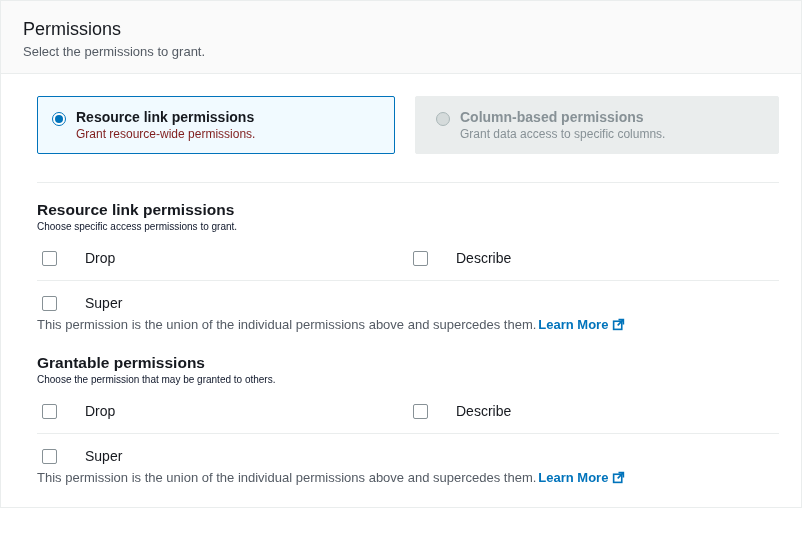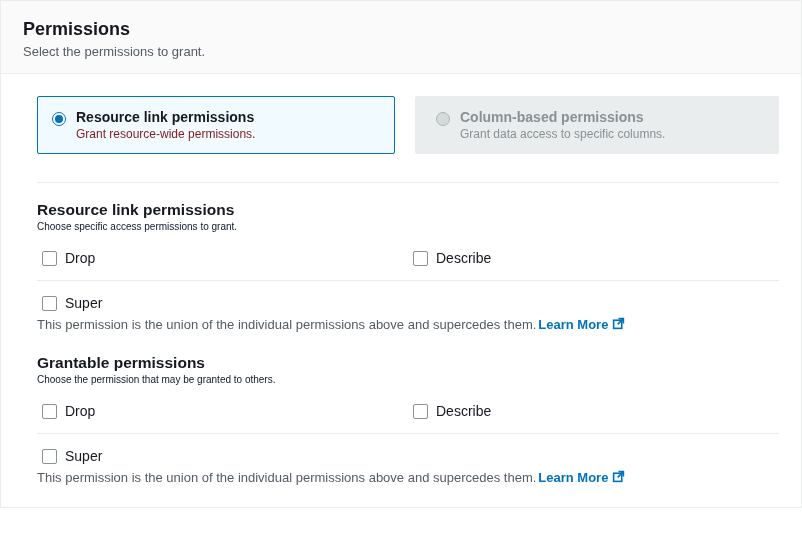--- a/index.html
+++ b/index.html
@@ -1,44 +1,44 @@
 <!DOCTYPE html>
 <html><head>
   <meta charset="utf-8">
   <style>
     * { box-sizing: border-box; margin: 0; padding: 0; }
     body { font-family: "Amazon Ember", "Helvetica Neue", Arial, sans-serif; background: #fff; color: #16191f; font-size: 14px; }
     .panel { width: 802px; border: 1px solid #eaeded; background: #fff; }
     .panel-header { padding: 18px 22px 14px; border-bottom: 1px solid #eaeded; background: #fafafa; }
-    .panel-header h1 { font-size: 18px; font-weight: 700; color: #16191f; margin-bottom: 4px; }
+    .panel-header h1 { font-size: 18px; font-weight: 400; color: #16191f; margin-bottom: 4px; }
     .panel-header .sub { font-size: 13px; color: #545b64; }
     .panel-body { padding: 22px 22px 22px; margin-left: 14px; }
     .tile-row { display: flex; gap: 20px; }
     .tile { flex: 1; border: 1px solid #aab7b8; border-radius: 2px; padding: 12px 14px; display: flex; align-items: flex-start; gap: 10px; cursor: pointer; }
     .tile.selected { border: 1px solid #0073bb; background: #f1faff; }
     .tile.disabled { background: #eaeded; border-color: #eaeded; cursor: default; padding-left: 20px; }
     .tile .radio { width: 14px; height: 14px; border-radius: 50%; border: 1px solid #545b64; flex-shrink: 0; margin-top: 3px; background: #fff; position: relative; }
     .tile.selected .radio { border-color: #0073bb; }
     .tile.selected .radio::after { content: ""; position: absolute; width: 8px; height: 8px; background: #0073bb; border-radius: 50%; top: 2px; left: 2px; }
     .tile.disabled .radio { border-color: #aab7b8; background: #d5dbdb; }
     .tile-title { font-size: 14px; font-weight: 700; color: #16191f; margin-bottom: 2px; }
     .tile.disabled .tile-title { color: #879196; }
     .tile-sub { font-size: 12px; color: #7f1d1d; }
     .tile.disabled .tile-sub { color: #879196; }
     .hr { border: none; border-top: 1px solid #eaeded; margin: 28px 0 18px; }
     .section-title { font-size: 15.5px; font-weight: 700; color: #16191f; margin-bottom: 2px; }
     .section-sub { font-size: 10px; color: #0f172a; margin-bottom: 12px; }
     .chk-row { display: flex; }
-    .chk-col { flex: 1; display: flex; align-items: center; gap: 8px; padding: 6px 5px; }
+    .chk-col { flex: 1; display: flex; align-items: center; gap: 28px; padding: 6px 5px; }
     .checkbox { width: 15px; height: 15px; border: 1px solid #879196; border-radius: 2px; background: #fff; flex-shrink: 0; cursor: pointer; }
     .chk-label { font-size: 14px; color: #16191f; }
     .divider { border: none; border-top: 1px solid #eaeded; margin: 8px 0; }
     .super-block .note-row { display: flex; align-items: center; gap: 2px; flex-wrap: wrap; }
     .note { font-size: 13px; color: #545b64; }
-    .learn-link { color: #0073bb; font-size: 13px; font-weight: 700; text-decoration: none; display: inline-flex; gap: 4px; cursor: pointer; }
+    .learn-link { color: #0073bb; font-size: 13px; font-weight: 700; text-decoration: none; display: inline-flex; align-items: center; gap: 4px; cursor: pointer; }
     .ext-icon { width: 13px; height: 13px; }
     .ext-icon path, .ext-icon polyline, .ext-icon line, .ext-icon rect { stroke: #0073bb; stroke-width: 2; fill: none; }
     .section-gap { height: 22px; }
   </style>
 </head>
 <body>
 
 <div class="panel">
   <div class="panel-header">
     <h1>Permissions</h1>

